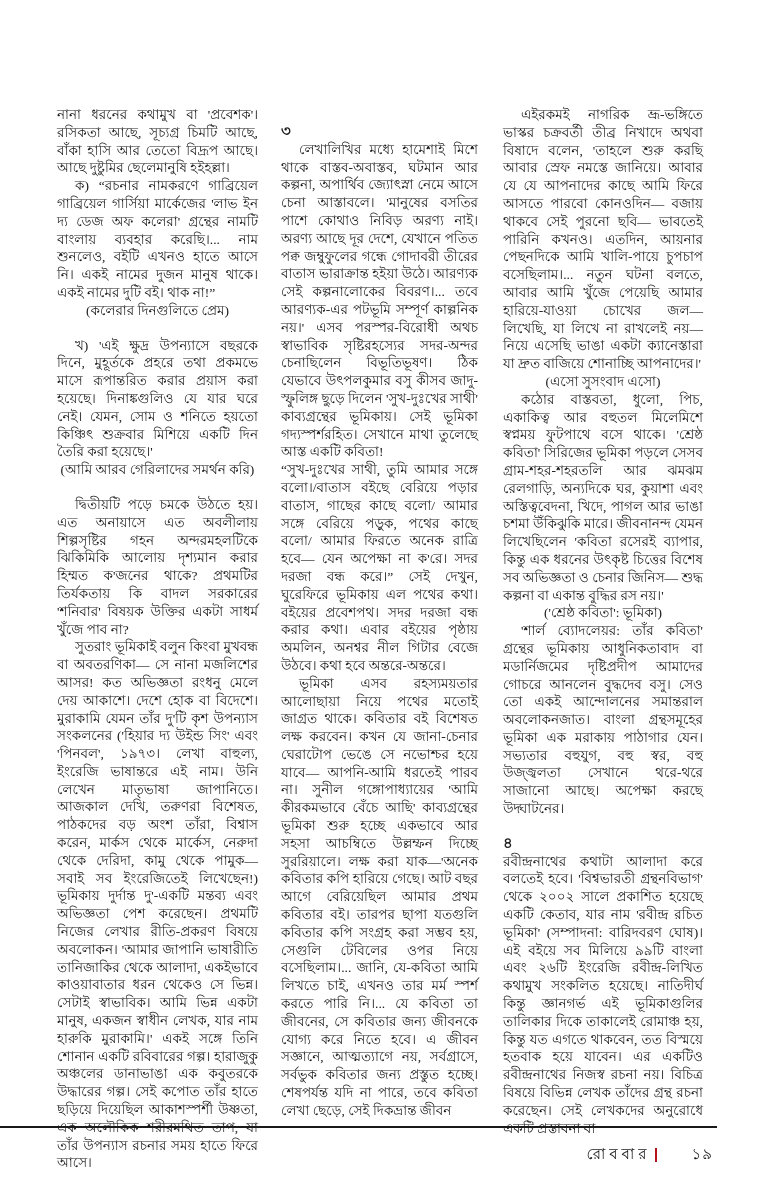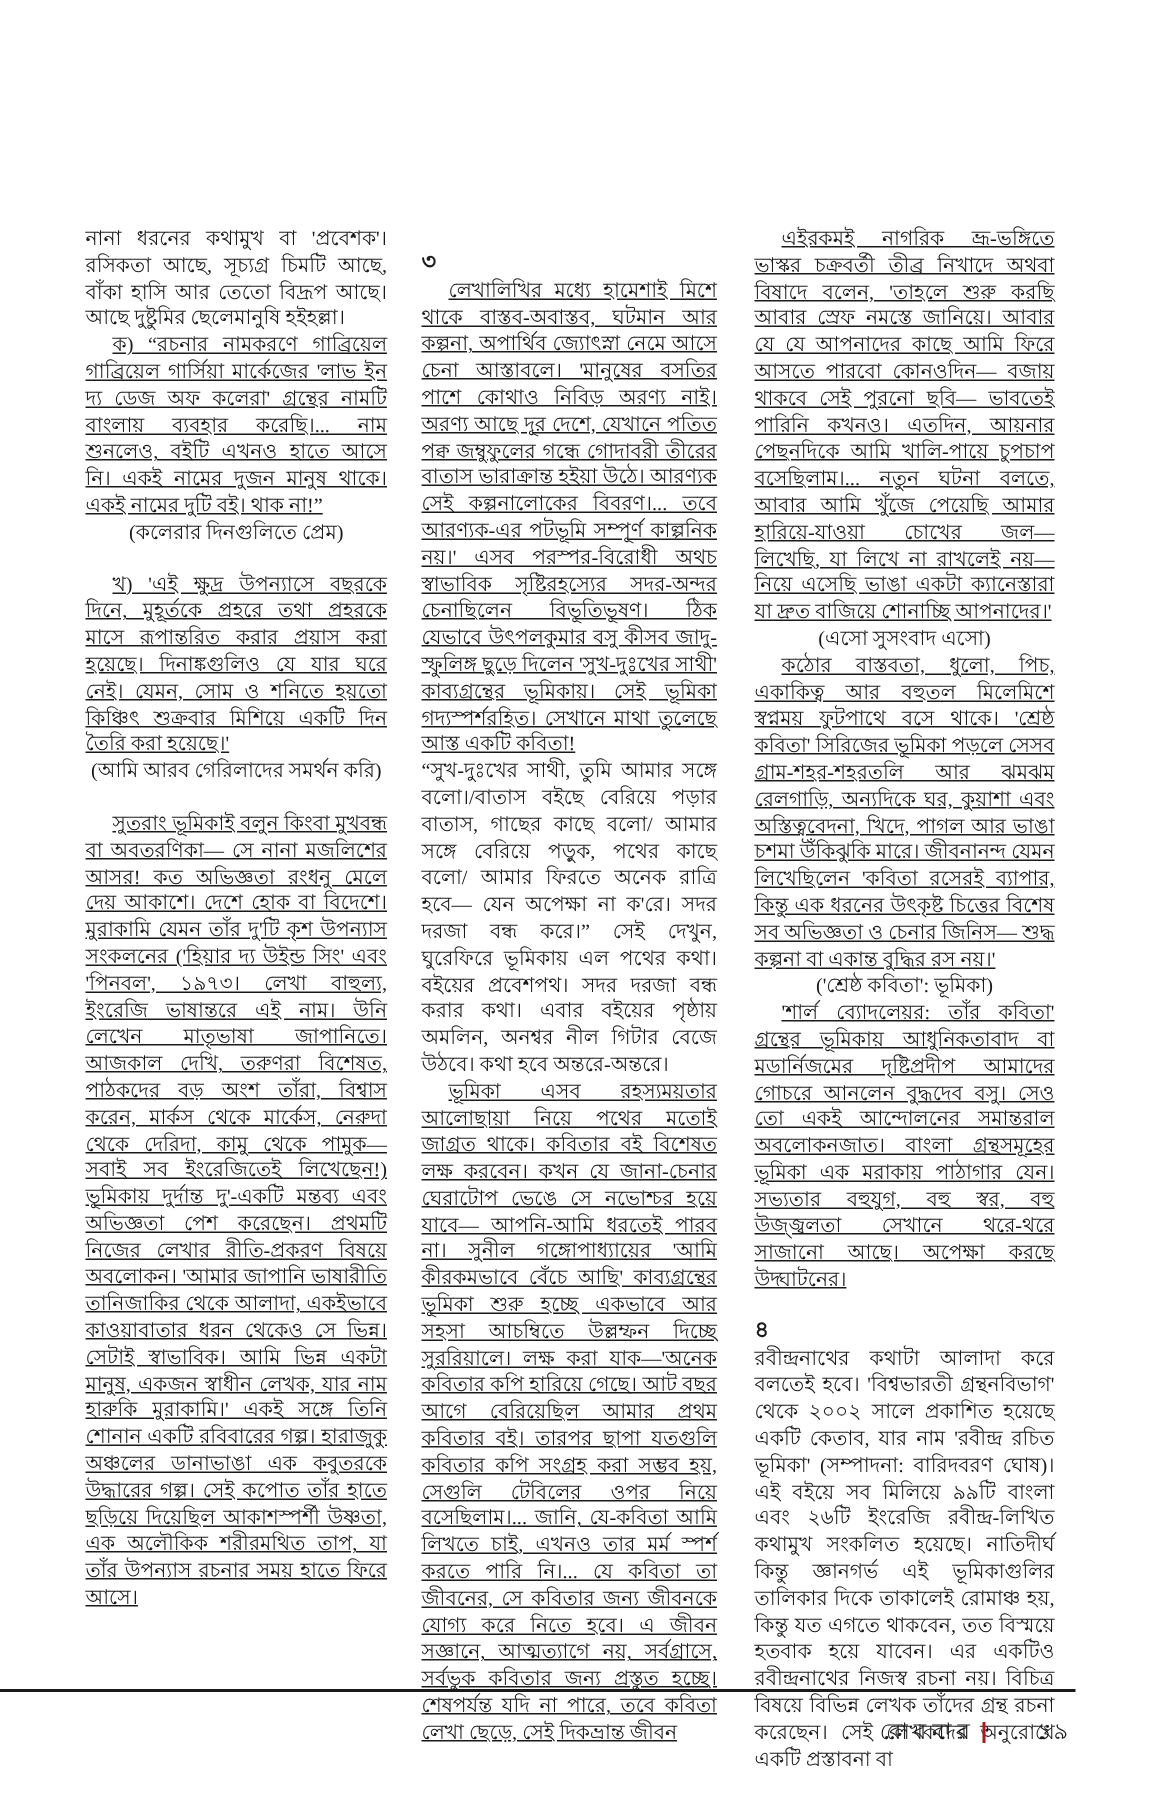--- a/index.html
+++ b/index.html
@@ -12,27 +12,26 @@
     color: #1a1a1a;
     overflow: hidden;
   }
   .col {
     position: absolute;
     top: 106px;
     text-align: justify;
     font-size: 13.5px;
     line-height: 17.8px;
     color: #1a1a1a;
-    margin-top: 44px;
   }
   .col-1 { left: 57px;  width: 201px; }
   .col-2 { left: 281px; width: 197px; }
   .col-3 { left: 503px; width: 200px; }
   .col p { margin: 0; }
-  p.para        { text-indent: 18px; text-decoration: underline; }
+  p.para        { text-indent: 18px; }
   p.no-indent   { text-indent: 0; }
   p.credit {
     text-align: center;
     text-indent: 0;
   }
   p.gap-after { margin-bottom: 17px; }
   p.section-number {
     font-weight: bold;
     font-size: 15px;
     margin-top: 17px;
@@ -68,22 +67,23 @@
 </style>
 </head>
 <body>
 
 <div class="page">
 
   <div class="col col-1">
     <p class="no-indent">নানা ধরনের কথামুখ বা 'প্রবেশক'। রসিকতা আছে, সূচ্যগ্র চিমটি আছে, বাঁকা হাসি আর তেতো বিদ্রূপ আছে। আছে দুষ্টুমির ছেলেমানুষি হইহল্লা।</p>
     <p class="para">ক) “রচনার নামকরণে গাব্রিয়েল গাব্রিয়েল গার্সিয়া মার্কেজের 'লাভ ইন দ্য ডেজ অফ কলেরা' গ্রন্থের নামটি বাংলায় ব্যবহার করেছি।... নাম শুনলেও, বইটি এখনও হাতে আসে নি। একই নামের দুজন মানুষ থাকে। একই নামের দুটি বই। থাক না!”</p>
     <p class="credit gap-after">(কলেরার দিনগুলিতে প্রেম)</p>
-    <p class="para">খ) 'এই ক্ষুদ্র উপন্যাসে বছরকে দিনে, মুহূর্তকে প্রহরে তথা প্রহরকে মাসে রূপান্তরিত করার প্রয়াস করা হয়েছে। দিনাঙ্কগুলিও যে যার ঘরে নেই। যেমন, সোম ও শনিতে হয়তো কিঞ্চিৎ শুক্রবার মিশিয়ে একটি দিন তৈরি করা হয়েছে।'</p>
+    <p class="para">খ) 'এই ক্ষুদ্র উপন্যাসে বছরকে দিনে, মুহূর্তকে প্রহরে তথা প্রকমভে মাসে রূপান্তরিত করার প্রয়াস করা হয়েছে। দিনাঙ্কগুলিও যে যার ঘরে নেই। যেমন, সোম ও শনিতে হয়তো কিঞ্চিৎ শুক্রবার মিশিয়ে একটি দিন তৈরি করা হয়েছে।'</p>
     <p class="credit gap-after">(আমি আরব গেরিলাদের সমর্থন করি)</p>
+    <p class="para">দ্বিতীয়টি পড়ে চমকে উঠতে হয়। এত অনায়াসে এত অবলীলায় শিল্পসৃষ্টির গহন অন্দরমহলটিকে ঝিকিমিকি আলোয় দৃশ্যমান করার হিম্মত ক'জনের থাকে? প্রথমটির তির্যকতায় কি বাদল সরকারের 'শনিবার' বিষয়ক উক্তির একটা সাধর্ম খুঁজে পাব না?</p>
     <p class="para">সুতরাং ভূমিকাই বলুন কিংবা মুখবন্ধ বা অবতরণিকা— সে নানা মজলিশের আসর! কত অভিজ্ঞতা রংধনু মেলে দেয় আকাশে। দেশে হোক বা বিদেশে। মুরাকামি যেমন তাঁর দু'টি কৃশ উপন্যাস সংকলনের ('হিয়ার দ্য উইন্ড সিং' এবং 'পিনবল', ১৯৭৩। লেখা বাহুল্য, ইংরেজি ভাষান্তরে এই নাম। উনি লেখেন মাতৃভাষা জাপানিতে। আজকাল দেখি, তরুণরা বিশেষত, পাঠকদের বড় অংশ তাঁরা, বিশ্বাস করেন, মার্কস থেকে মার্কেস, নেরুদা থেকে দেরিদা, কামু থেকে পামুক— সবাই সব ইংরেজিতেই লিখেছেন!) ভূমিকায় দুর্দান্ত দু'-একটি মন্তব্য এবং অভিজ্ঞতা পেশ করেছেন। প্রথমটি নিজের লেখার রীতি-প্রকরণ বিষয়ে অবলোকন। 'আমার জাপানি ভাষারীতি তানিজাকির থেকে আলাদা, একইভাবে কাওয়াবাতার ধরন থেকেও সে ভিন্ন। সেটাই স্বাভাবিক। আমি ভিন্ন একটা মানুষ, একজন স্বাধীন লেখক, যার নাম হারুকি মুরাকামি।' একই সঙ্গে তিনি শোনান একটি রবিবারের গল্প। হারাজুকু অঞ্চলের ডানাভাঙা এক কবুতরকে উদ্ধারের গল্প। সেই কপোত তাঁর হাতে ছড়িয়ে দিয়েছিল আকাশস্পর্শী উষ্ণতা, এক অলৌকিক শরীরমথিত তাপ, যা তাঁর উপন্যাস রচনার সময় হাতে ফিরে আসে।</p>
   </div>
 
   <div class="col col-2">
     <p class="section-number">৩</p>
     <p class="para">লেখালিখির মধ্যে হামেশাই মিশে থাকে বাস্তব-অবাস্তব, ঘটমান আর কল্পনা, অপার্থিব জ্যোৎস্না নেমে আসে চেনা আস্তাবলে। 'মানুষের বসতির পাশে কোথাও নিবিড় অরণ্য নাই। অরণ্য আছে দূর দেশে, যেখানে পতিত পক্ব জম্বুফুলের গন্ধে গোদাবরী তীরের বাতাস ভারাক্রান্ত হইয়া উঠে। আরণ্যক সেই কল্পনালোকের বিবরণ।... তবে আরণ্যক-এর পটভূমি সম্পূর্ণ কাল্পনিক নয়।' এসব পরস্পর-বিরোধী অথচ স্বাভাবিক সৃষ্টিরহস্যের সদর-অন্দর চেনাছিলেন বিভূতিভূষণ। ঠিক যেভাবে উৎপলকুমার বসু কীসব জাদু-স্ফুলিঙ্গ ছুড়ে দিলেন 'সুখ-দুঃখের সাথী' কাব্যগ্রন্থের ভূমিকায়। সেই ভূমিকা গদ্যস্পর্শরহিত। সেখানে মাথা তুলেছে আস্ত একটি কবিতা!</p>
     <p class="no-indent">“সুখ-দুঃখের সাথী, তুমি আমার সঙ্গে বলো।/বাতাস বইছে বেরিয়ে পড়ার বাতাস, গাছের কাছে বলো/ আমার সঙ্গে বেরিয়ে পড়ুক, পথের কাছে বলো/ আমার ফিরতে অনেক রাত্রি হবে— যেন অপেক্ষা না ক'রে। সদর দরজা বন্ধ করে।” সেই দেখুন, ঘুরেফিরে ভূমিকায় এল পথের কথা। বইয়ের প্রবেশপথ। সদর দরজা বন্ধ করার কথা। এবার বইয়ের পৃষ্ঠায় অমলিন, অনশ্বর নীল গিটার বেজে উঠবে। কথা হবে অন্তরে-অন্তরে।</p>
     <p class="para">ভূমিকা এসব রহস্যময়তার আলোছায়া নিয়ে পথের মতোই জাগ্রত থাকে। কবিতার বই বিশেষত লক্ষ করবেন। কখন যে জানা-চেনার ঘেরাটোপ ভেঙে সে নভোশ্চর হয়ে যাবে— আপনি-আমি ধরতেই পারব না। সুনীল গঙ্গোপাধ্যায়ের 'আমি কীরকমভাবে বেঁচে আছি' কাব্যগ্রন্থের ভূমিকা শুরু হচ্ছে একভাবে আর সহসা আচম্বিতে উল্লম্ফন দিচ্ছে সুররিয়ালে। লক্ষ করা যাক—'অনেক কবিতার কপি হারিয়ে গেছে। আট বছর আগে বেরিয়েছিল আমার প্রথম কবিতার বই। তারপর ছাপা যতগুলি কবিতার কপি সংগ্রহ করা সম্ভব হয়, সেগুলি টেবিলের ওপর নিয়ে বসেছিলাম।... জানি, যে-কবিতা আমি লিখতে চাই, এখনও তার মর্ম স্পর্শ করতে পারি নি।... যে কবিতা তা জীবনের, সে কবিতার জন্য জীবনকে যোগ্য করে নিতে হবে। এ জীবন সজ্ঞানে, আত্মত্যাগে নয়, সর্বগ্রাসে, সর্বভুক কবিতার জন্য প্রস্তুত হচ্ছে। শেষপর্যন্ত যদি না পারে, তবে কবিতা লেখা ছেড়ে, সেই দিকভ্রান্ত জীবন</p>
   </div>
 

